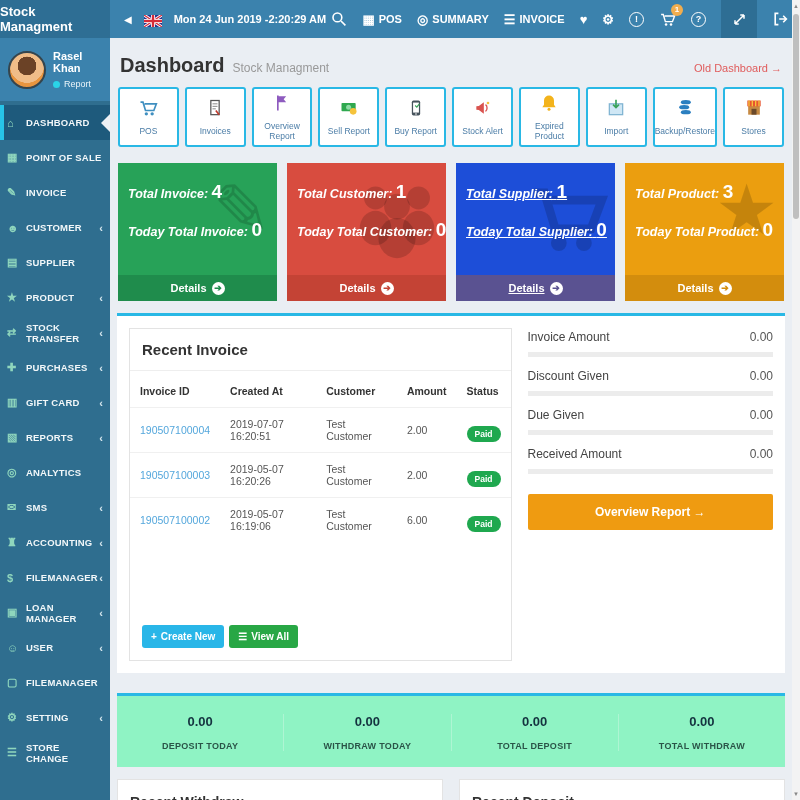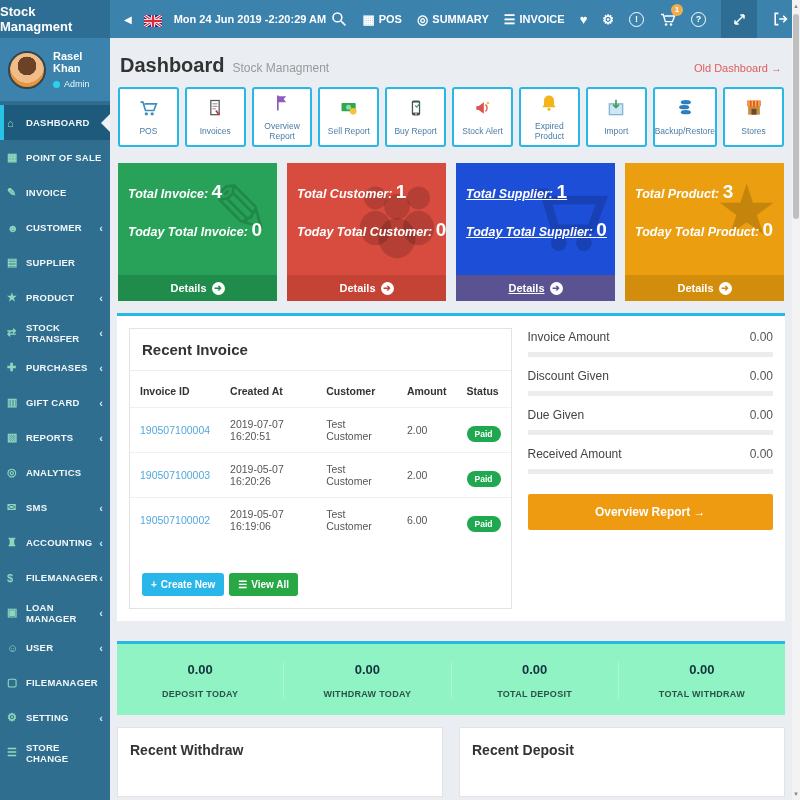--- a/index.html
+++ b/index.html
@@ -55,21 +55,21 @@
   .s-big { font-size:19px; font-weight:bold; font-style:normal; }
   .s-foot { height:26px; display:flex; align-items:center; justify-content:center; font-size:11px; font-weight:bold; gap:5px; cursor:pointer; }
   .wm { position:absolute; right:6px; top:12px; font-size:70px; line-height:1; color:rgba(0,0,0,.16); z-index:0; }
   .wm svg { width:86px; height:86px; }
   .d-arrow { background:#fff; border-radius:50%; width:13px; height:13px; display:inline-flex; align-items:center; justify-content:center; font-size:9px; }
   .c-green { background:#27a258; } .c-green .s-foot { background:#1f8c4c; } .c-green .d-arrow { color:#1f8c4c; }
   .c-red { background:#d84c3f; } .c-red .s-foot { background:#c44335; } .c-red .d-arrow { color:#c44335; }
   .c-purple { background:#1d4ed8;text-decoration:underline; } .c-purple .s-foot { background:#5a5291; } .c-purple .d-arrow { color:#5a5291; }
   .c-orange { background:#eb9e0f; } .c-orange .s-foot { background:#d38d0d; } .c-orange .d-arrow { color:#d38d0d; }
 
-  .panel { margin-top:12px; background:#fff; border-top:3px solid #29b8e5; display:flex; padding:12px; gap:16px; height:308px; }
+  .panel { margin-top:12px; background:#fff; border-top:3px solid #29b8e5; display:flex; padding:12px; gap:16px; height:360px; }
   .ri-card { flex:1.55; border:1px solid #e3e3e3; display:flex; flex-direction:column; }
   .ri-head { padding:12px; border-bottom:1px solid #eee; font-size:15px; font-weight:bold; color:#333; }
   .ri-table { width:100%; border-collapse:collapse; font-size:10.5px; }
   .ri-table th { text-align:left; color:#333; padding:14px 10px 10px; font-size:10.5px; }
   .ri-table td { color:#555; padding:10px; border-top:1px solid #f0f0f0; }
   .inv-link { color:#54a7dc; cursor:pointer;text-align:right; }
   .pill { display:inline-block; background:#1fa84f; color:#fff; border-radius:10px; padding:3px 8px; font-size:8.5px; font-weight:bold;margin-top:8px; }
   .ri-foot { margin-top:auto; padding:10px 12px 12px; display:flex; gap:5px; }
   .btn { color:#fff; font-size:10px; font-weight:bold; padding:6px 9px; border-radius:3px; border:none; display:inline-flex; gap:4px; align-items:center; cursor:pointer; }
   .btn-blue { background:#29b6e8; }
@@ -161,21 +161,21 @@
   </div>
 </div>
 
 <div class="sidebar">
   <div class="profile">
     <span class="avatar"></span>
     <span>
       <div class="p-name">Rasel Khan</div>
       <div class="p-role">
           <span class="dot"></span>
-          <span>Admin</span>
+          <span>Report</span>
         </div>
     </span>
   </div>
   <div class="menu">
     <div class="item active">
       <span class="mi">⌂</span>
       <span>DASHBOARD</span>
         <span class="notch"></span>
     </div>
     <div class="item">

